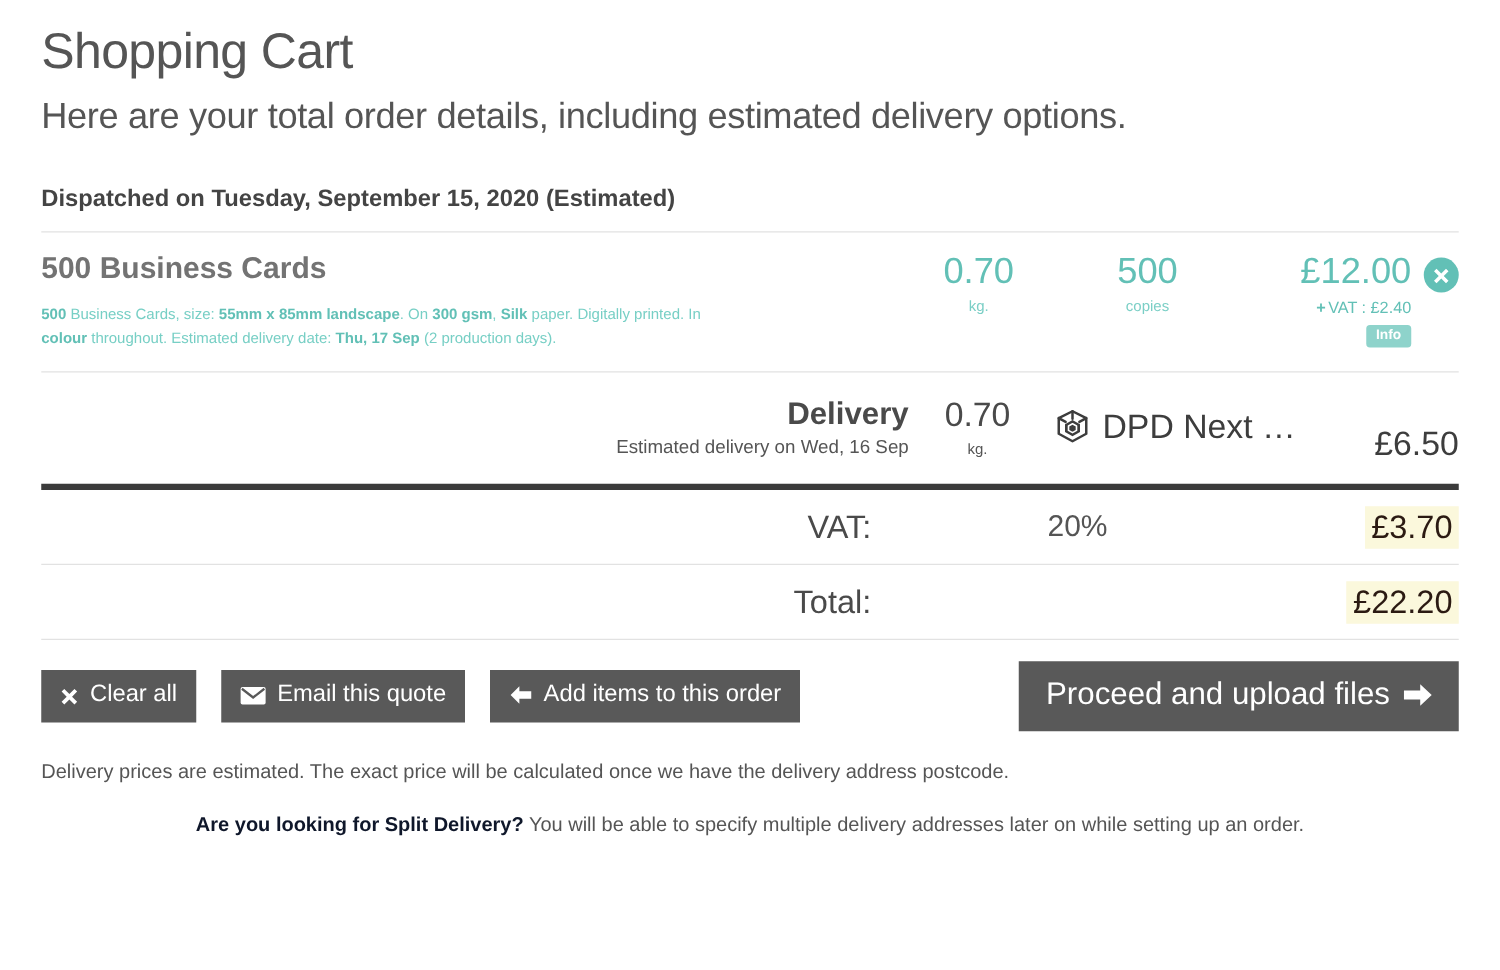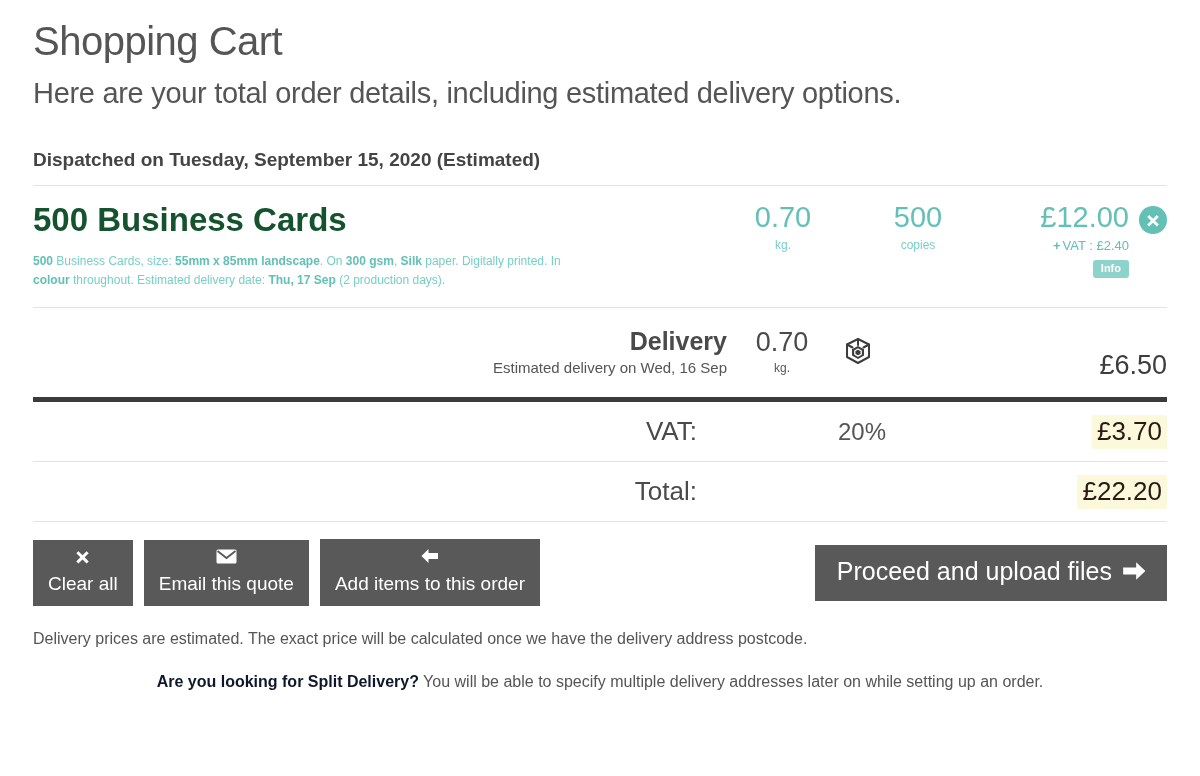--- a/index.html
+++ b/index.html
@@ -28,21 +28,21 @@
   }
 
   
   .hr { height: 1px; background: #e2e2e2; border: 0; margin: 0; }
   .hr-strong { height: 5px; background: #3b3b3b; border: 0; margin: 0; }
 
   
   .item-row { display: flex; align-items: flex-start; padding: 16px 0 18px 0; }
   .item-main { flex: 0 0 690px; }
   .item-title {
-    font-size: 33px; font-weight: 700; color: #14532d;
+    font-size: 24px; font-weight: 700; color: #737373;
     line-height: 1.1; margin: 0 0 14px 0;
   }
   .item-desc {
     font-size: 12px; line-height: 1.55; color: #77cfc5; max-width: 560px;
   }
   .item-desc b { font-weight: 700; color: #62c0b6; }
 
   .col { text-align: center; color: #62c0b6; }
   .col .big { font-size: 29px; font-weight: 400; line-height: 1.05; }
   .col .unit { font-size: 12px; margin-top: 6px; color: #7bcfc6; }
@@ -93,21 +93,21 @@
   }
 
   
   .actions { display: flex; align-items: center; padding: 17px 0 0 0; }
   .btn {
     background: #595959; color: #ffffff; border: 0; cursor: pointer;
     font-family: "Liberation Sans", sans-serif;
     display: inline-flex; align-items: center; gap: 9px;
     white-space: nowrap;
   }
-  .btn-sm { font-size: 19px; padding: 9px 15px 11px 15px; margin-right: 11px; flex-direction: column; }
+  .btn-sm { font-size: 19px; padding: 9px 15px 11px 15px; margin-right: 20px; }
   .btn-primary {
     font-size: 25px; padding: 12px 20px 15px 22px; margin-left: auto;
   }
   .btn svg { display: block; }
 
   
   .note1 {
     font-size: 16px; color: #555555; margin-top: 24px;
   }
   .note2 {
@@ -181,20 +181,21 @@
           <path d="M4 8.5 L9.5 11.5"></path>
           <path d="M26 8.5 L20.5 11.5"></path>
         </g>
         <g fill="#3d3d3d">
           <path d="M15 10 L21 13.3 L21 19.5 L15 23 L9 19.5 L9 13.3 Z"></path>
         </g>
         <g fill="none" stroke="#ffffff" stroke-width="1.3" stroke-linejoin="round">
           <path d="M15 13 L18.2 14.8 L18.2 18.3 L15 20.1 L11.8 18.3 L11.8 14.8 Z"></path>
         </g>
       </svg>
+      <span>DPD Next …</span>
     </div>
     <div class="del-price">£6.50</div>
   </div>
 
   <div class="hr-strong"></div>
 
   <div class="total-row">
     <div class="tot-label">VAT:</div>
     <div class="tot-mid">20%</div>
     <div class="tot-val">

